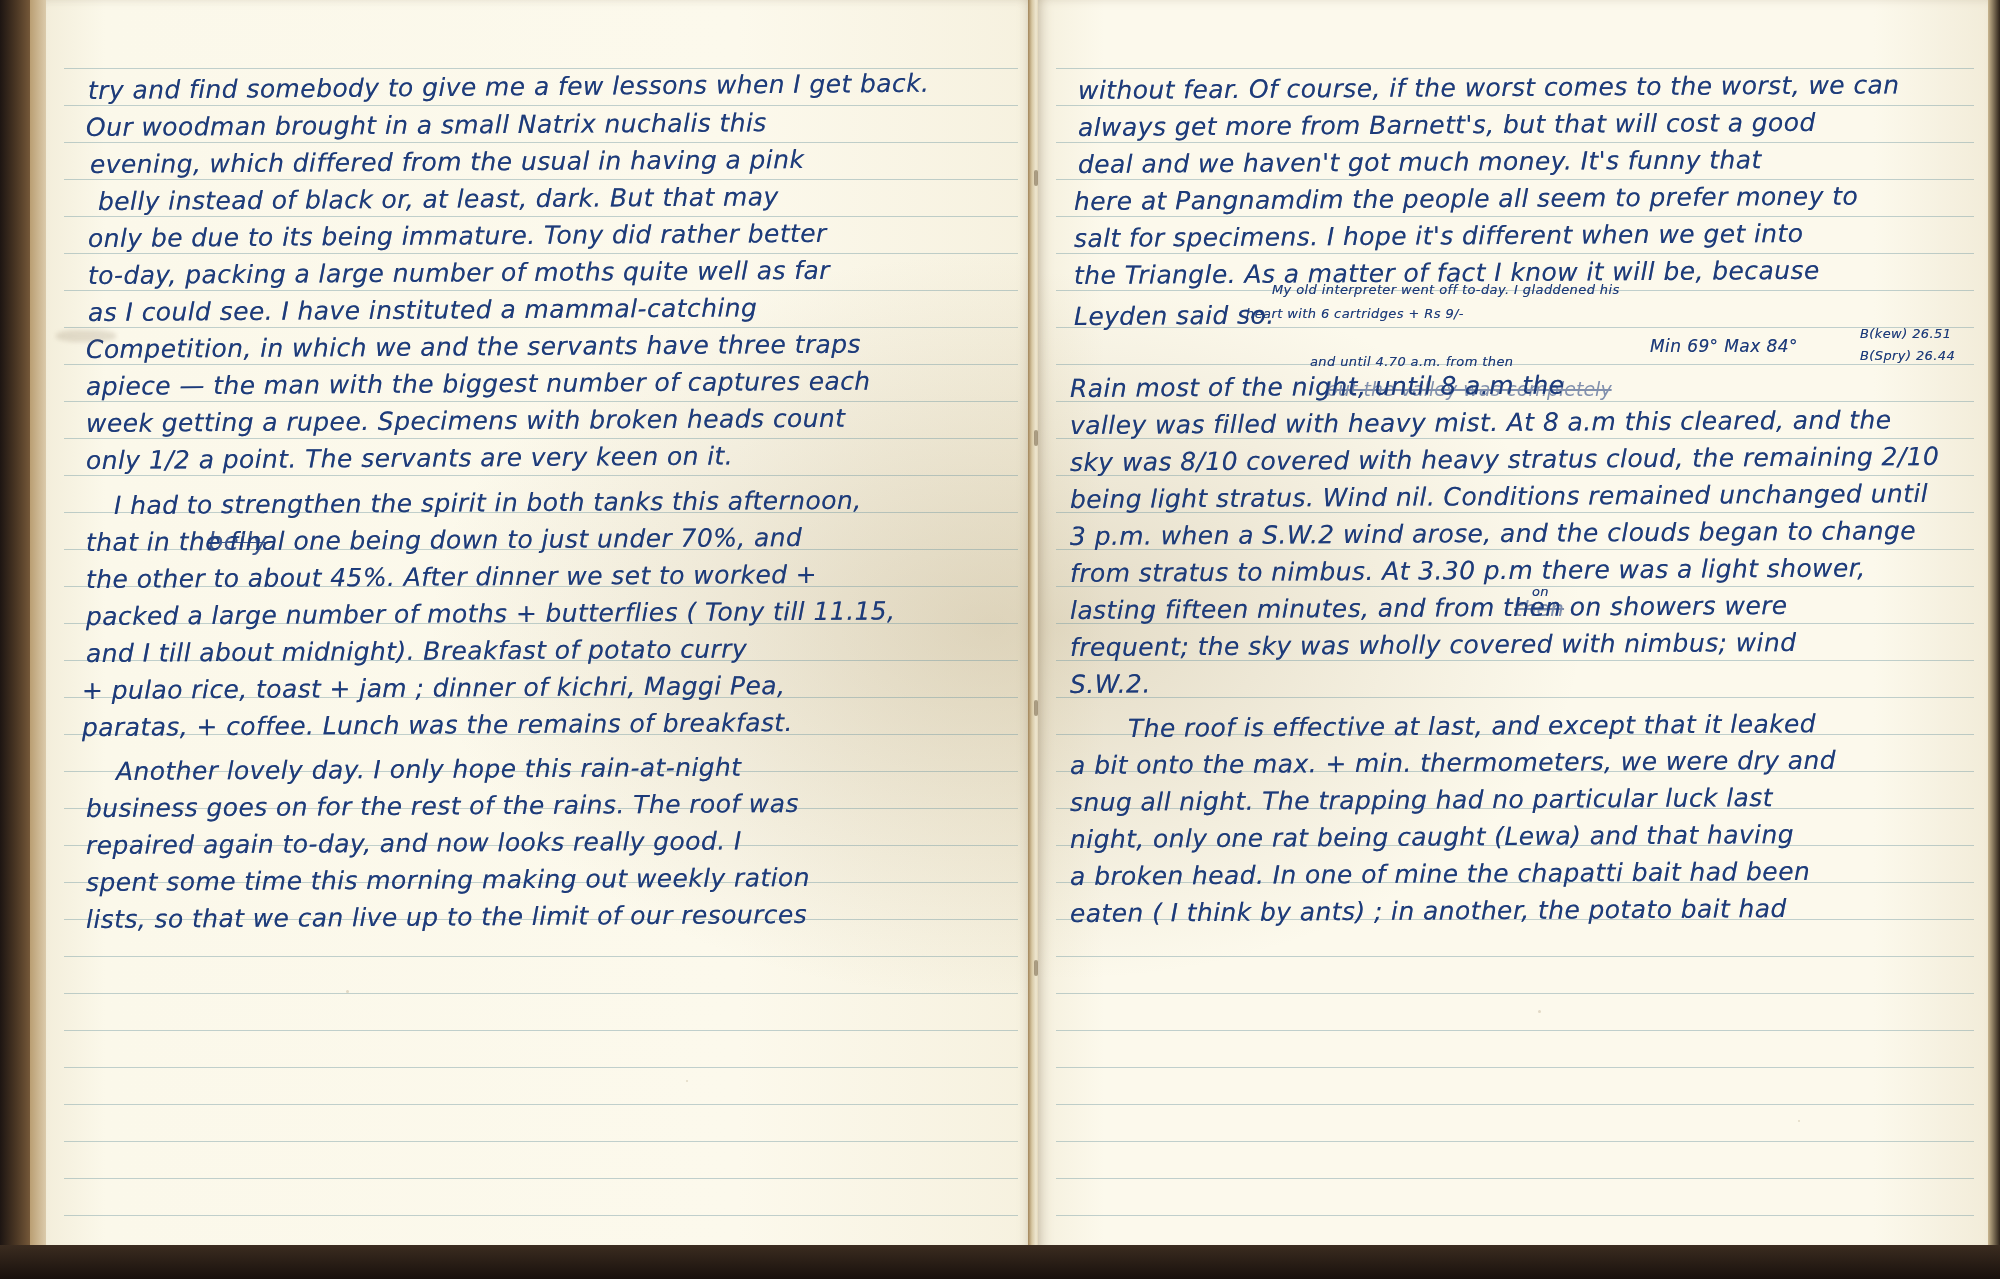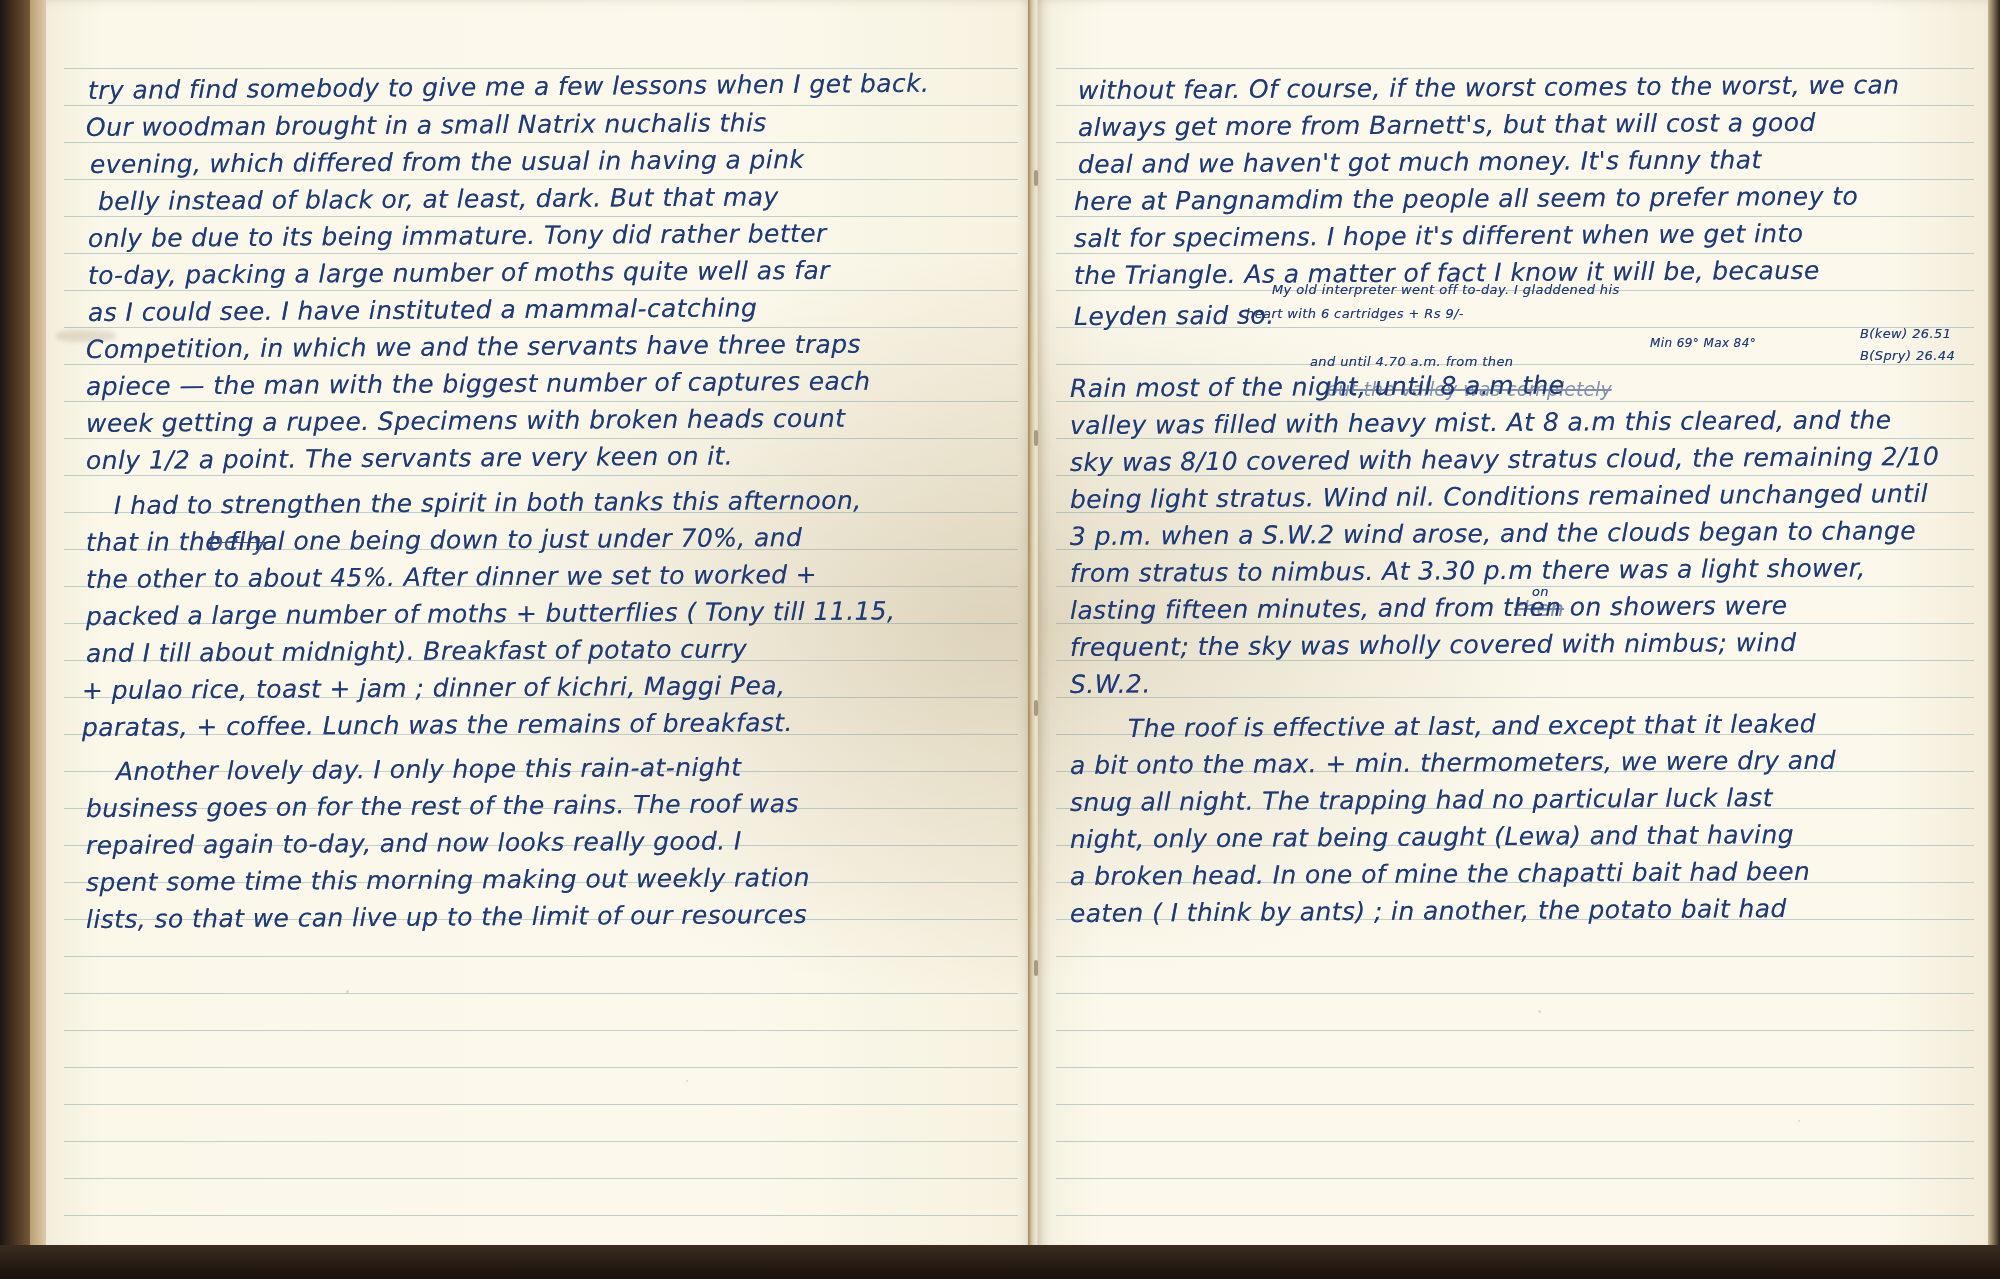--- a/index.html
+++ b/index.html
@@ -108,21 +108,21 @@
     white-space: nowrap;
     color: #1d3b7a;
     font-family: "DejaVu Sans", sans-serif;
     font-style: italic;
     font-size: 25px;
     letter-spacing: .4px;
     transform-origin: left center;
     text-shadow: 0 0 .6px rgba(28,58,120,.55);
   }
   .line.small {
-    font-size: 12px;
+    font-size: 17px;
   }
   .line.tiny {
     font-size: 13px;
   }
   .line.underline {
     text-decoration: underline;
     text-decoration-thickness: 1px;
     text-underline-offset: 5px;
   }
   .line.struck {

